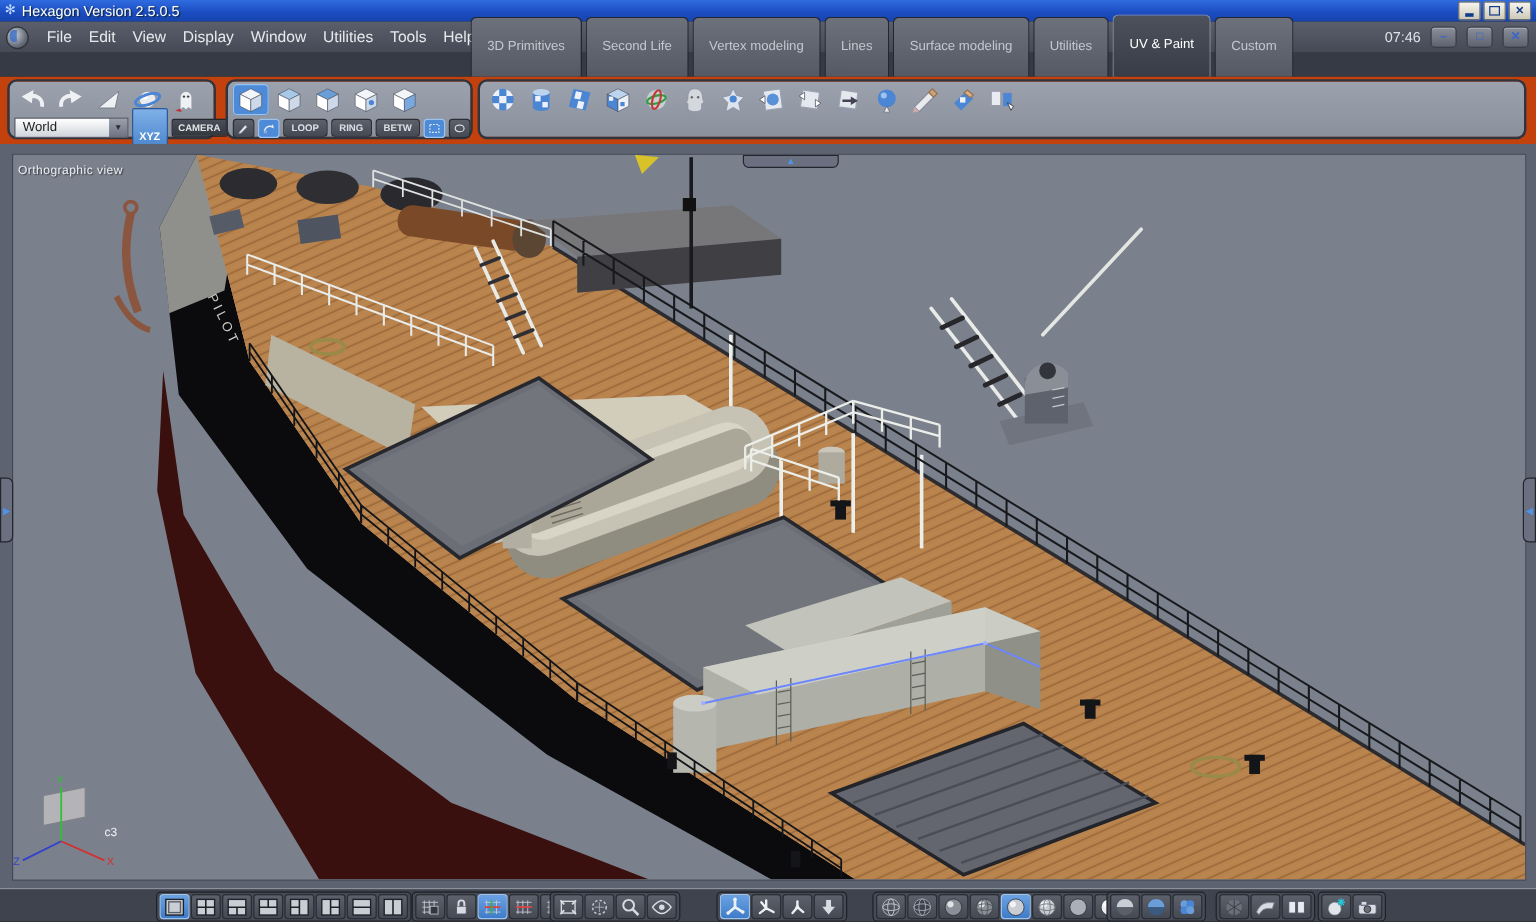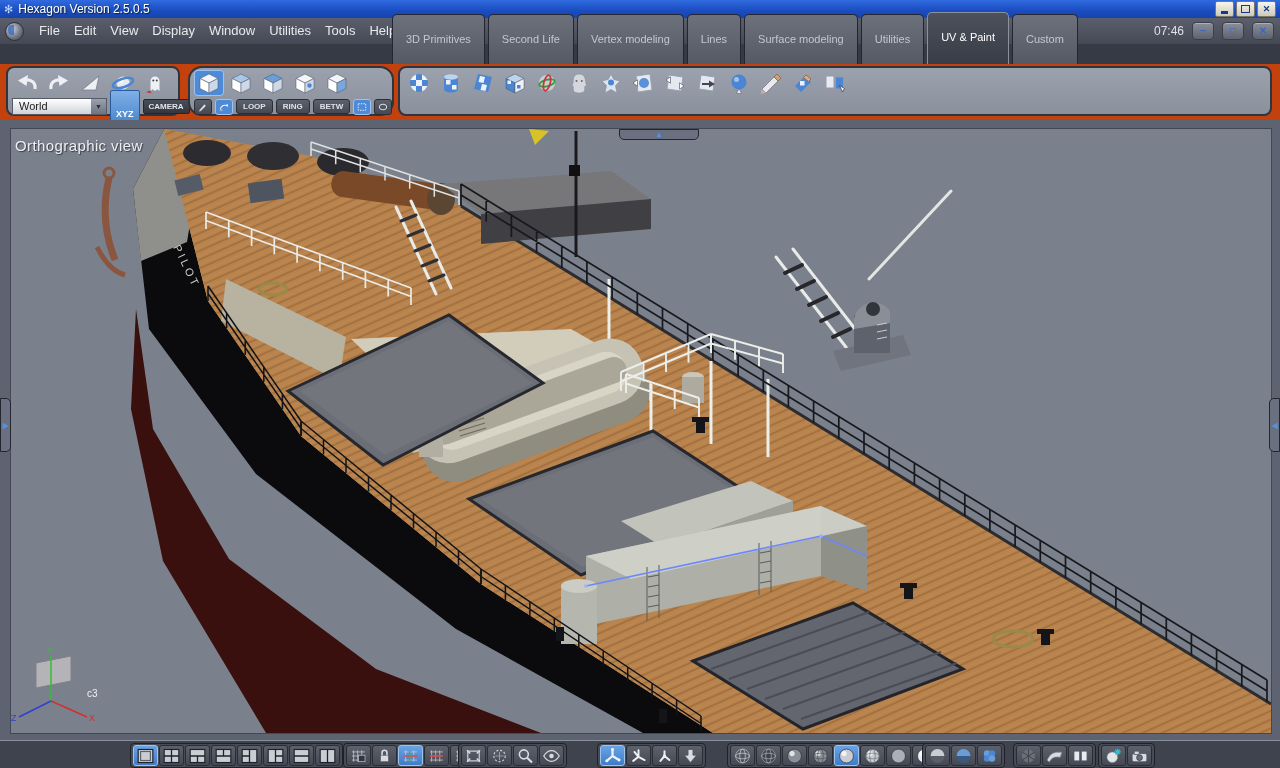--- a/index.html
+++ b/index.html
@@ -38,21 +38,21 @@
   .tab{height:17px;padding:16px 13px;margin-right:3px;border-radius:5px 5px 0 0;
     background:linear-gradient(#6c717c,#545964);border:1px solid #23262e;border-bottom:none;
     color:#c3c7cf;font-size:11px;line-height:17px;white-space:nowrap;}
   .tab.active{background:linear-gradient(#4c515c,#383c46);color:#ffffff;height:19px;
     border-color:#8a909c;}
   
   .toolbar{position:absolute;top:64px;left:0;width:1280px;height:56px;background:#c2410c;}
   .panel{position:absolute;top:2px;height:50px;border:2px solid #30343e;border-radius:8px;
     background:linear-gradient(#9ba1ad,#8a909c);box-sizing:border-box;}
   .p1{left:6px;width:174px;}
-  .p2{left:188px;width:206px;border-radius:14px;}
+  .p2{left:188px;width:206px;}
   .p3{left:398px;right:8px;}
   .icon-row{display:flex;align-items:center;height:27px;padding:1px 4px 0 4px;gap:2px;}
   .tb-icon{width:30px;height:26px;display:flex;align-items:center;justify-content:center;
     background:transparent;border:none;padding:0;border-radius:4px;}
   .tb-icon.sel{background:#4d8ad8;box-shadow:inset 0 0 0 1px #9cc2ee;}
   .ctrl-row{display:flex;align-items:center;height:19px;padding:1px 4px;gap:3px;}
   .dropdown{display:flex;align-items:center;height:15px;border:1px solid #555a64;}
   .dd-text{width:72px;height:15px;background:linear-gradient(#ffffff,#cfd3da);
     color:#222;font-size:11px;padding-left:6px;line-height:15px;}
   .dd-arrow{width:15px;height:15px;background:linear-gradient(#9aa0ac,#6d7380);
@@ -64,21 +64,21 @@
   .btn-sel{height:15px;padding:0 6px;background:linear-gradient(#5c616c,#454954);
     border:1px solid #2a2d34;border-radius:3px;color:#dde0e6;font-size:8px;font-weight:bold;line-height:14px;}
   .mini-icon{width:18px;height:16px;display:flex;align-items:center;justify-content:center;
     background:linear-gradient(#5c616c,#454954);border:1px solid #2a2d34;border-radius:3px;padding:0;}
   .mini-icon.sel{background:#4d8ad8;border-color:#9cc2ee;}
   .mini-icon svg{transform:scale(.7);}
   
   .viewport{position:absolute;top:120px;left:0;width:1280px;height:620px;background:#5d6370;}
   .vp-inner{position:absolute;left:10px;top:8px;width:1260px;height:604px;background:#7b818c;
     border:1px solid #434854;overflow:hidden;}
-  .vp-label{position:absolute;left:4px;top:8px;color:#eceef2;font-size:15px;letter-spacing:.4px;
+  .vp-label{position:absolute;left:4px;top:8px;color:#eceef2;font-size:10px;letter-spacing:.4px;
     text-shadow:1px 1px 1px rgba(40,44,52,.8);z-index:5;}
   .handle{position:absolute;background:#6a7080;border:1px solid #23262e;display:flex;
     align-items:center;justify-content:center;color:#4f93e8;z-index:6;}
   .h-top{left:608px;top:0px;width:78px;height:9px;border-radius:0 0 5px 5px;font-size:8px;line-height:8px;}
   .h-left{left:0;top:278px;width:9px;height:52px;border-radius:0 5px 5px 0;font-size:8px;}
   .h-right{right:0;top:278px;width:9px;height:52px;border-radius:5px 0 0 5px;font-size:8px;}
   
   .bottombar{position:absolute;top:740px;left:0;width:1280px;height:28px;background:#3f434d;
     border-top:1px solid #8a909c;box-sizing:border-box;}
   .bgroup{position:absolute;top:2px;display:flex;gap:1px;padding:1px 2px;

